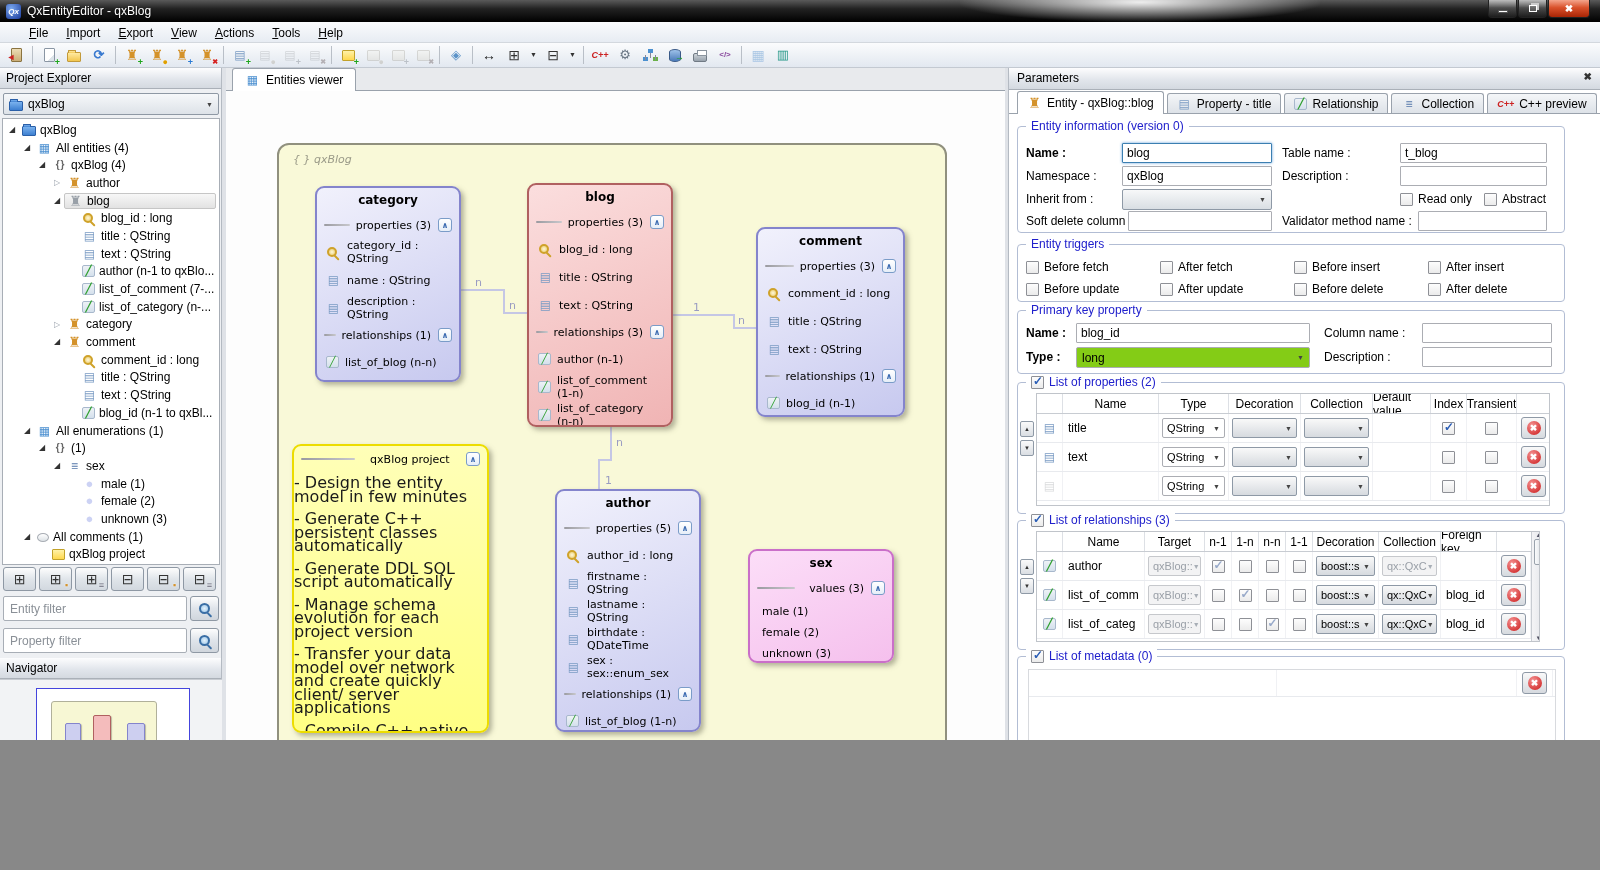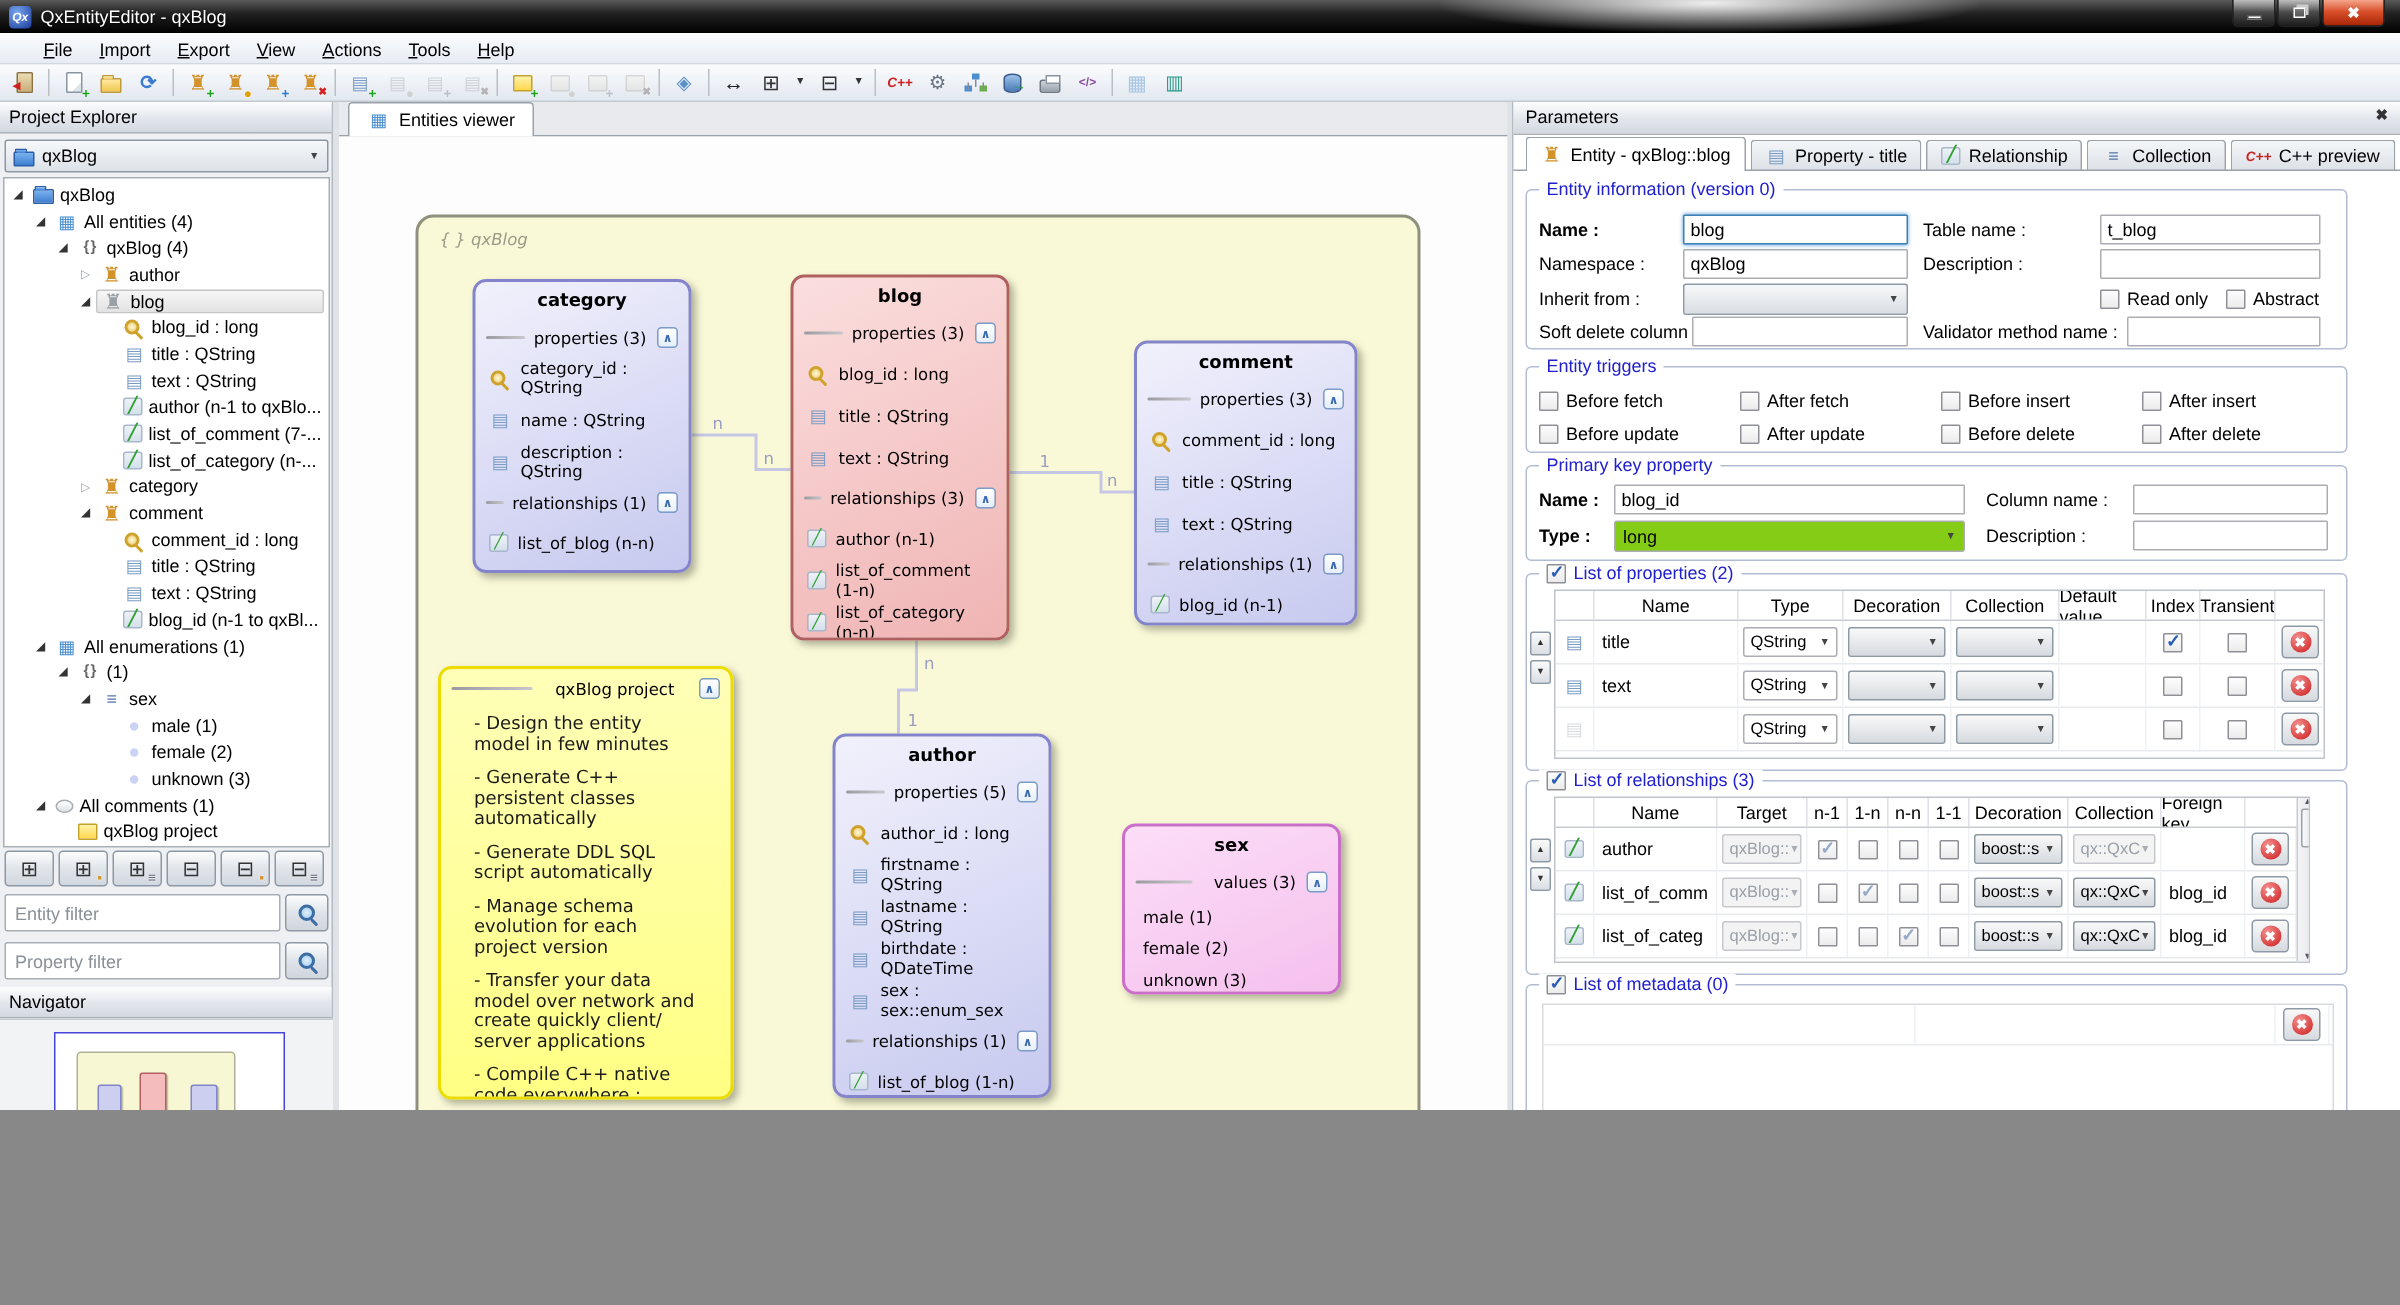--- a/index.html
+++ b/index.html
@@ -108,21 +108,21 @@
 .ebox.pink{background:linear-gradient(155deg,#fbdede,#f0b4b4);border-color:#b06060}
 .ebox.magenta{background:linear-gradient(155deg,#fcdef8,#f5c0ed);border-color:#ca6fc9}
 .ebox.yellow{background:linear-gradient(#ffffb8,#ffff84);border-color:#ecdc00}
 .ebox-title{height:24px;display:flex;align-items:center;justify-content:center;font-weight:bold;font-size:12px}
 .esec{height:26px;display:flex;align-items:center;padding:0 7px}
 .esec .line{flex:1;max-width:30%;height:2px;background:linear-gradient(90deg,#9a9aa0,#c8c8cc);border-radius:1px}
 .esec .esec-label{margin-left:auto;padding-left:6px}
 .chip{width:14px;height:14px;background:linear-gradient(#fff,#e6eef8);border:1px solid #7a9cc8;border-radius:3px;color:#3a6ab0;font-size:8px;display:flex;align-items:center;justify-content:center;font-weight:bold;margin-left:7px;flex:0 0 auto}
 .eitem{height:28px;display:flex;align-items:center;padding:0 9px;gap:6px}
 .eitem.small{height:21px;padding-left:12px}
-.note-body{padding:4px 22px;font-size:12px;line-height:13.5px;color:#1a1a1a}
+.note-body{padding:4px 0;font-size:16px;line-height:13.5px;color:#1a1a1a}
 .note-body p{margin-bottom:9px}
 .clabel{fill:#9a9cc2;font-size:11px;font-family:"DejaVu Sans",sans-serif}
 
 #right-panel{position:absolute;left:1008px;top:68px;width:592px;height:770px;background:#fff;border-left:1px solid #b4bac2}
 #rp-header{position:absolute;left:0;top:0;width:100%;height:22px;background:linear-gradient(#fdfdfe,#e2e6ec 55%,#d4d9e0);border-bottom:1px solid #aab0b8;padding:3px 8px}
 #rp-close{position:absolute;right:8px;top:3px;font-size:10px;font-weight:bold;color:#333}
 #rp-tabbar{position:absolute;left:8px;top:23px;height:23px;display:flex;align-items:flex-end}
 .rtab{height:21px;display:inline-flex;align-items:center;gap:5px;padding:0 9px;background:linear-gradient(#f4f6f8,#dce1e7);border:1px solid #9aa2ac;border-bottom:none;border-radius:3px 3px 0 0;margin-right:3px;white-space:nowrap}
 .rtab.active{background:#fff;height:23px;position:relative;z-index:2}
 #rp-tabline{position:absolute;left:0;top:45px;width:100%;height:1px;background:#9aa2ac}

